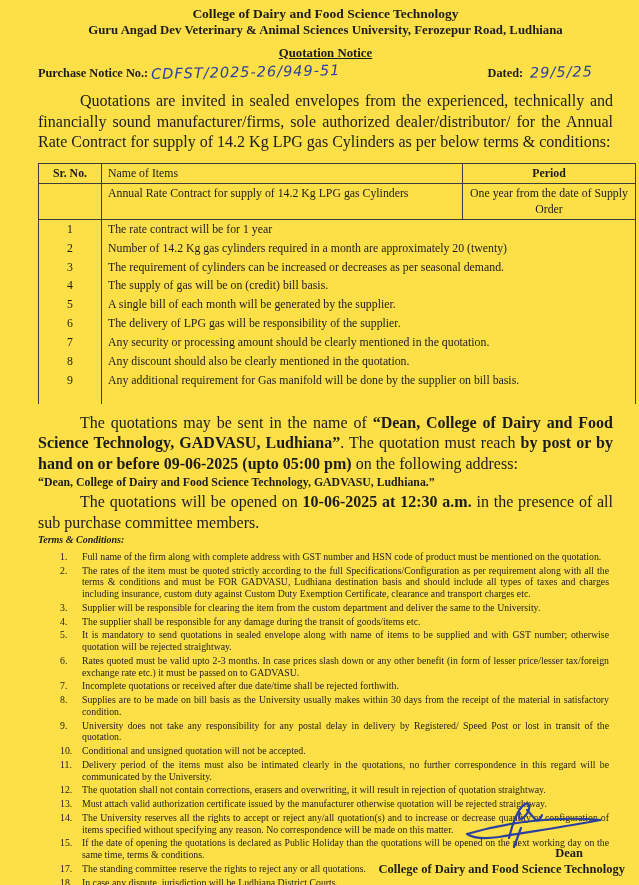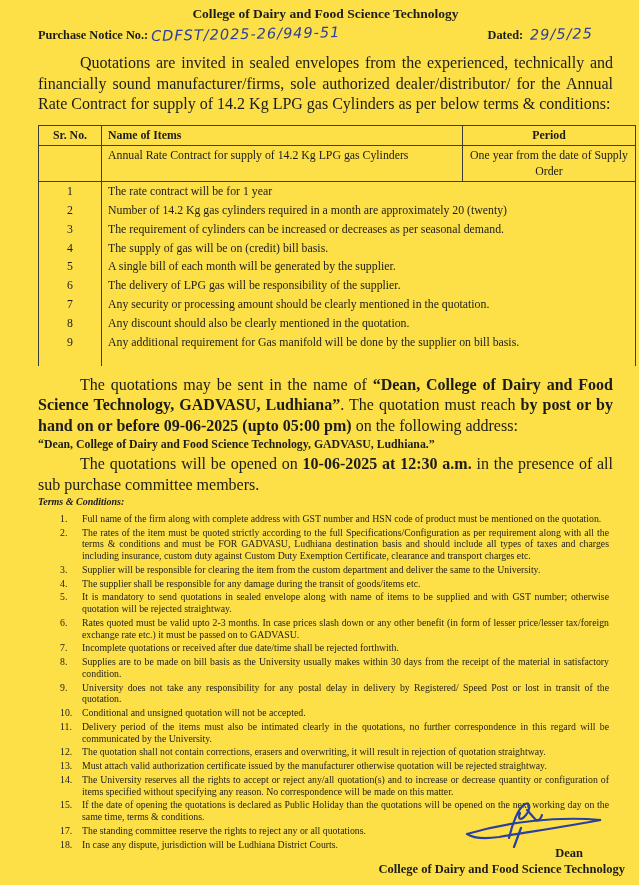--- a/index.html
+++ b/index.html
@@ -40,21 +40,21 @@
     width:576px;
     table-layout:fixed;
   }
   table.main td,table.main th{
     border:1.4px solid #3c3c3c;
     font-size:11.8px;
     padding:2px 6px;
     vertical-align:top;
   }
   th.c-sr{width:50px;text-align:center;font-weight:bold;}
-  th.c-name{width:348px;text-align:left;font-weight:bold;}
+  th.c-name{width:348px;text-align:left;font-weight:normal;}
   th.c-period{width:160px;text-align:center;font-weight:bold;padding-top:7px;}
   td.sr{text-align:center;border-top:none!important;border-bottom:none!important;padding:0 2px;line-height:1.26;}
   td.itemname{padding-top:8px;padding-bottom:8px;margin-left:24px;}
   td.period{text-align:center;line-height:1.3;}
   td.termcell{border-top:none!important;border-bottom:none!important;padding-left:24px;line-height:1.26;padding-top:0;padding-bottom:0;}
   tr.trow td{border-bottom:none;border-top:none;}
   tr.lastrow td{height:10px;border-top:none;}
   .b{font-weight:bold;}
   .midblock{margin-top:9px;}
   .addr{font-size:11.8px;font-weight:bold;line-height:1.3;}
@@ -72,20 +72,22 @@
   .sig-svg{margin-right:18px;}
   .sig-name{font-size:12.5px;font-weight:bold;margin-right:42px;margin-top:-6px;}
   .sig-org{font-size:12.5px;font-weight:bold;margin-top:1px;}
 </style>
 </head>
 <body>
 
 <div class="page">
 
   <div class="center hdr1">College of Dairy and Food Science Technology</div>
+  <div class="center hdr2">Guru Angad Dev Veterinary &amp; Animal Sciences University, Ferozepur Road, Ludhiana</div>
+  <div class="center notice-title">Quotation Notice</div>
 
   <div class="pn-row">
     <div>
       <span class="pn-label">Purchase Notice No.:</span><span class="ink">CDFST/2025-26/949-51</span>
     </div>
     <div class="dated-wrap">
       <span class="dated-label">Dated:</span>
       <span class="ink">29/5/25</span>
     </div>
   </div>

